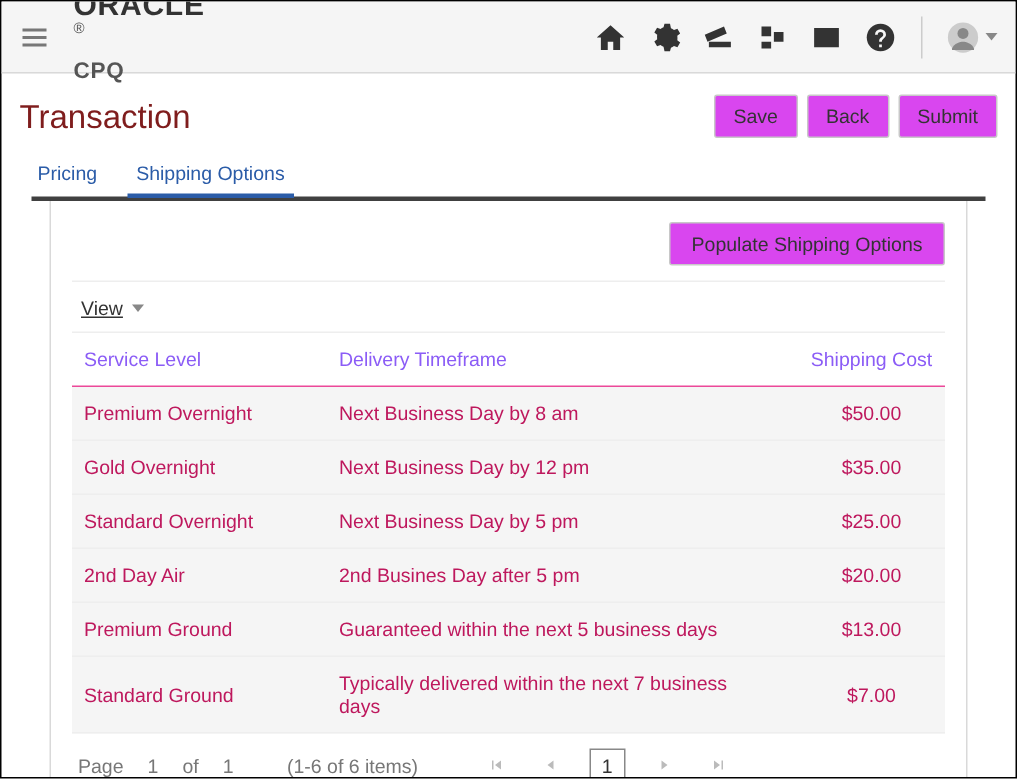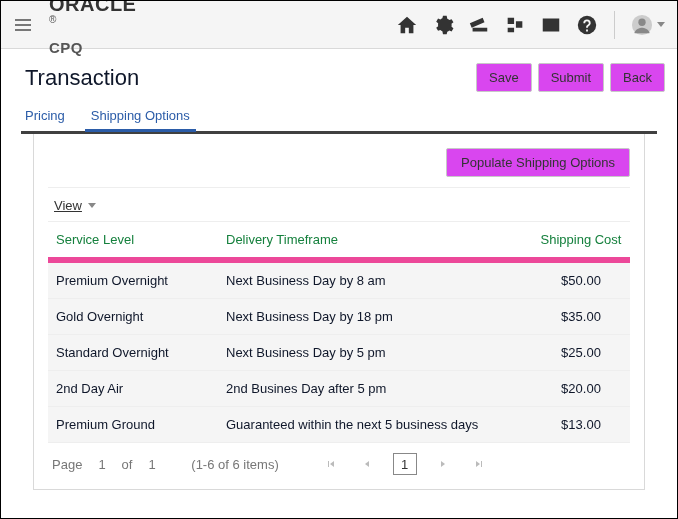--- a/index.html
+++ b/index.html
@@ -35,21 +35,21 @@
   .hicon svg { width: 22px; height: 22px; fill: #333; }
   .vdiv { width:1px; height:28px; background:#ccc; margin:0 2px;}
   .user-area { display:flex; align-items:center; gap:4px; cursor:pointer;}
   .user-area svg { width:22px; height:22px; fill:#999;}
   .caret-down { width:0;height:0;border-left:4px solid transparent;border-right:4px solid transparent;border-top:5px solid #888;}
   
   .page-head {
     display:flex; align-items:center; justify-content:space-between;
     padding: 14px 12px 10px 12px;
   }
-  .page-title { font-size: 22px; font-weight: 400; color:#0f172a;margin-left:12px;}
+  .page-title { font-size: 22px; font-weight: 400; color:#7f1d1d;}
   .btn-group { display:flex; gap:6px; }
   .btn {
     background: #d946ef;
     border: 1px solid #c8c8c8;
     border-radius: 2px;
     padding: 6px 12px;
     font-size: 13px;
     cursor: pointer;
     color:#333;
   }
@@ -83,25 +83,25 @@
   .panel-actions .btn { padding: 6px 14px; }
   .view-row { display:flex; align-items:center; gap:6px; padding: 10px 6px 8px; color:#333; font-size:13px; cursor:pointer; border-bottom:1px solid #eee;text-decoration:underline;}
   .view-row .caret-down { border-top-color:#888; }
   
   .tbl { width:100%; border-collapse:collapse; }
   .tbl th, .tbl td {
     text-align:left; padding: 10px 8px; font-size:13px;
     border-bottom: 1px solid #eee;
     font-weight:400;
   }
-  .tbl th { color:#15803d; background:#fff; border-bottom:6px solid #ec4899;margin-left:38px; }
+  .tbl th { color:#8b5cf6; background:#fff; border-bottom:1px solid #ec4899;margin-left:38px; }
   .tbl th.cost, .tbl td.cost { text-align:center; padding-left: 20px;}
   .tbl tbody tr { background:#f5f5f5; }
   .tbl tbody tr:nth-child(even){ background:#f5f5f5; }
-  .tbl tbody td { color:#0f172a; }
+  .tbl tbody td { color:#be185d; }
   
   .pager { display:flex; align-items:center; gap:16px; padding: 10px 4px 0; color:#777; font-size:13px;}
   .pager .nav-btn { width:20px; height:20px; display:flex; align-items:center; justify-content:center; color:#bbb; cursor:pointer;}
   .pager .page-box { width:24px; height:22px; border:1px solid #888; display:flex; align-items:center; justify-content:center; color:#333;}
   .pager svg { width:12px; height:12px; fill:#bbb;}
 </style>
 </head>
 <body>
 
 <div class="header">
@@ -157,22 +157,22 @@
         </svg>
       <div class="caret-down"></div>
     </div>
   </div>
 </div>
 
 <div class="page-head">
   <div class="page-title">Transaction</div>
   <div class="btn-group">
     <button class="btn">Save</button>
+    <button class="btn">Back</button>
     <button class="btn">Submit</button>
-    <button class="btn">Back</button>
   </div>
 </div>
 
 <div class="tabs-wrap">
   <div class="tabs">
     <div class="tab">Pricing</div>
     <div class="tab active">Shipping Options</div>
   </div>
 
   <div class="panel">
@@ -193,37 +193,42 @@
         </tr>
       </thead>
       <tbody id="tbody">
           <tr>
             <td>Premium Overnight</td>
             <td>Next Business Day by 8 am</td>
             <td class="cost">$50.00</td>
           </tr>
           <tr>
             <td>Gold Overnight</td>
-            <td>Next Business Day by 18 pm</td>
+            <td>Next Business Day by 12 pm</td>
             <td class="cost">$35.00</td>
           </tr>
           <tr>
             <td>Standard Overnight</td>
             <td>Next Business Day by 5 pm</td>
             <td class="cost">$25.00</td>
           </tr>
           <tr>
             <td>2nd Day Air</td>
             <td>2nd Busines Day after 5 pm</td>
             <td class="cost">$20.00</td>
           </tr>
           <tr>
             <td>Premium Ground</td>
             <td>Guaranteed within the next 5 business days</td>
             <td class="cost">$13.00</td>
+          </tr>
+          <tr>
+            <td>Standard Ground</td>
+            <td>Typically delivered within the next 7 business days</td>
+            <td class="cost">$7.00</td>
           </tr>
         </tbody>
     </table>
 
     <div class="pager">
       <span>Page</span>
       <span>1</span>
       <span>of</span>
       <span>1</span>
       <span>&nbsp;</span>

